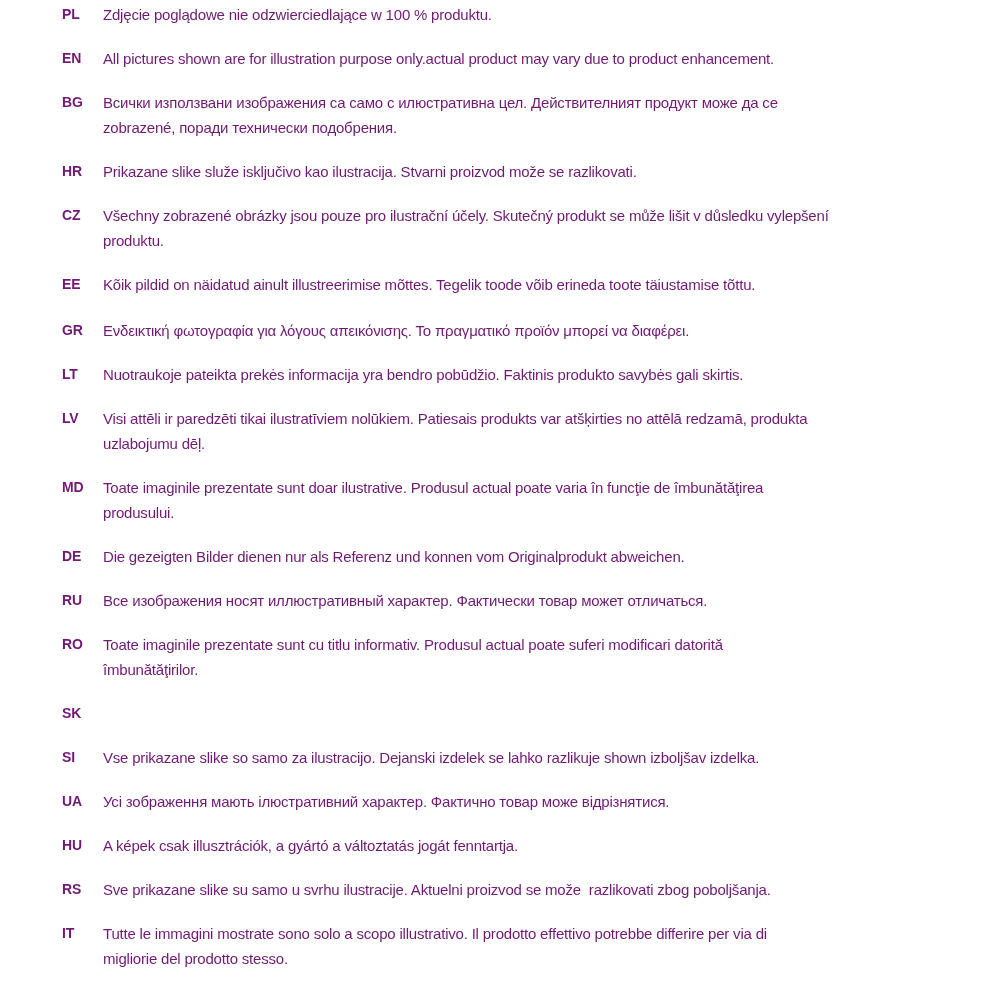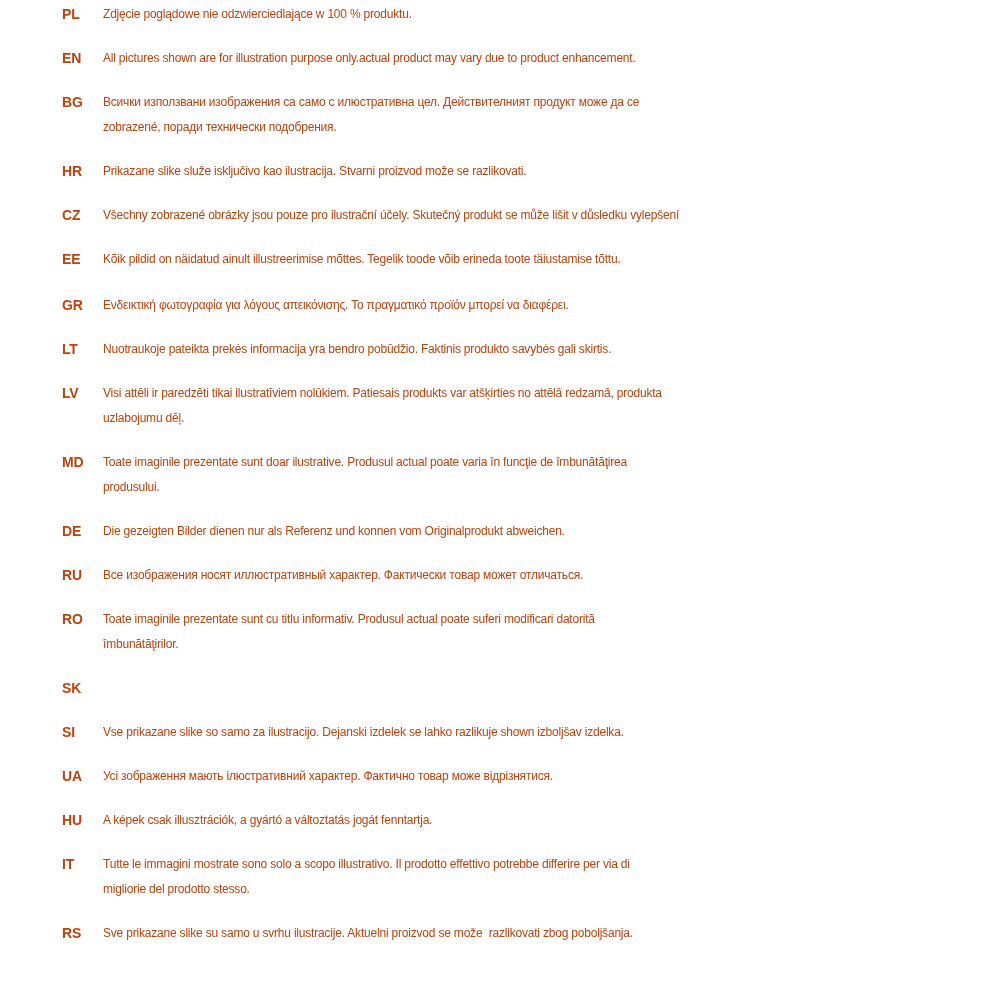--- a/index.html
+++ b/index.html
@@ -9,21 +9,21 @@
     width: 1000px;
     height: 1000px;
     overflow: hidden;
   }
   .page {
     width: 1000px;
     height: 1000px;
     padding-top: 2px;
     box-sizing: border-box;
     font-family: "Liberation Sans", sans-serif;
-    color: #c2410c;
+    color: #701a75;
   }
   .row {
     display: flex;
     align-items: flex-start;
     padding-left: 62px;
     margin-bottom: 19px;
   }
   
   .rows > .row:nth-child(7) {
     margin-top: 21px;
@@ -34,21 +34,21 @@
     font-size: 14px;
     font-weight: 700;
     line-height: 25px;
     letter-spacing: -0.2px;
   }
   .text {
     flex: 1 1 auto;
     max-width: 860px;
   }
   .line {
-    font-size: 12px;
+    font-size: 15px;
     line-height: 25px;
     letter-spacing: -0.2px;
     white-space: pre-wrap;
   }
 </style>
 </head>
 <body>
 
 <div class="page">
   <div class="rows">
@@ -82,20 +82,21 @@
       <div class="text">
         <div class="line">Prikazane slike služe isključivo kao ilustracija. Stvarni proizvod može se razlikovati.</div>
 
       </div>
     </div>
 
     <div class="row">
       <span class="code">CZ</span>
       <div class="text">
         <div class="line">Všechny zobrazené obrázky jsou pouze pro ilustrační účely. Skutečný produkt se může lišit v důsledku vylepšení</div>
+        <div class="line">produktu.</div>
       </div>
     </div>
 
     <div class="row">
       <span class="code">EE</span>
       <div class="text">
         <div class="line">Kõik pildid on näidatud ainult illustreerimise mõttes. Tegelik toode võib erineda toote täiustamise tõttu.</div>
 
       </div>
     </div>
@@ -178,29 +179,29 @@
 
     <div class="row">
       <span class="code">HU</span>
       <div class="text">
         <div class="line">A képek csak illusztrációk, a gyártó a változtatás jogát fenntartja.</div>
 
       </div>
     </div>
 
     <div class="row">
+      <span class="code">RS</span>
+      <div class="text">
+        <div class="line">Sve prikazane slike su samo u svrhu ilustracije. Aktuelni proizvod se može  razlikovati zbog poboljšanja.</div>
+
+      </div>
+    </div>
+
+    <div class="row">
       <span class="code">IT</span>
       <div class="text">
         <div class="line">Tutte le immagini mostrate sono solo a scopo illustrativo. Il prodotto effettivo potrebbe differire per via di</div>
         <div class="line">migliorie del prodotto stesso.</div>
       </div>
     </div>
 
-    <div class="row">
-      <span class="code">RS</span>
-      <div class="text">
-        <div class="line">Sve prikazane slike su samo u svrhu ilustracije. Aktuelni proizvod se može  razlikovati zbog poboljšanja.</div>
-
-      </div>
-    </div>
-
   </div>
 </div>
 
 </body></html>

